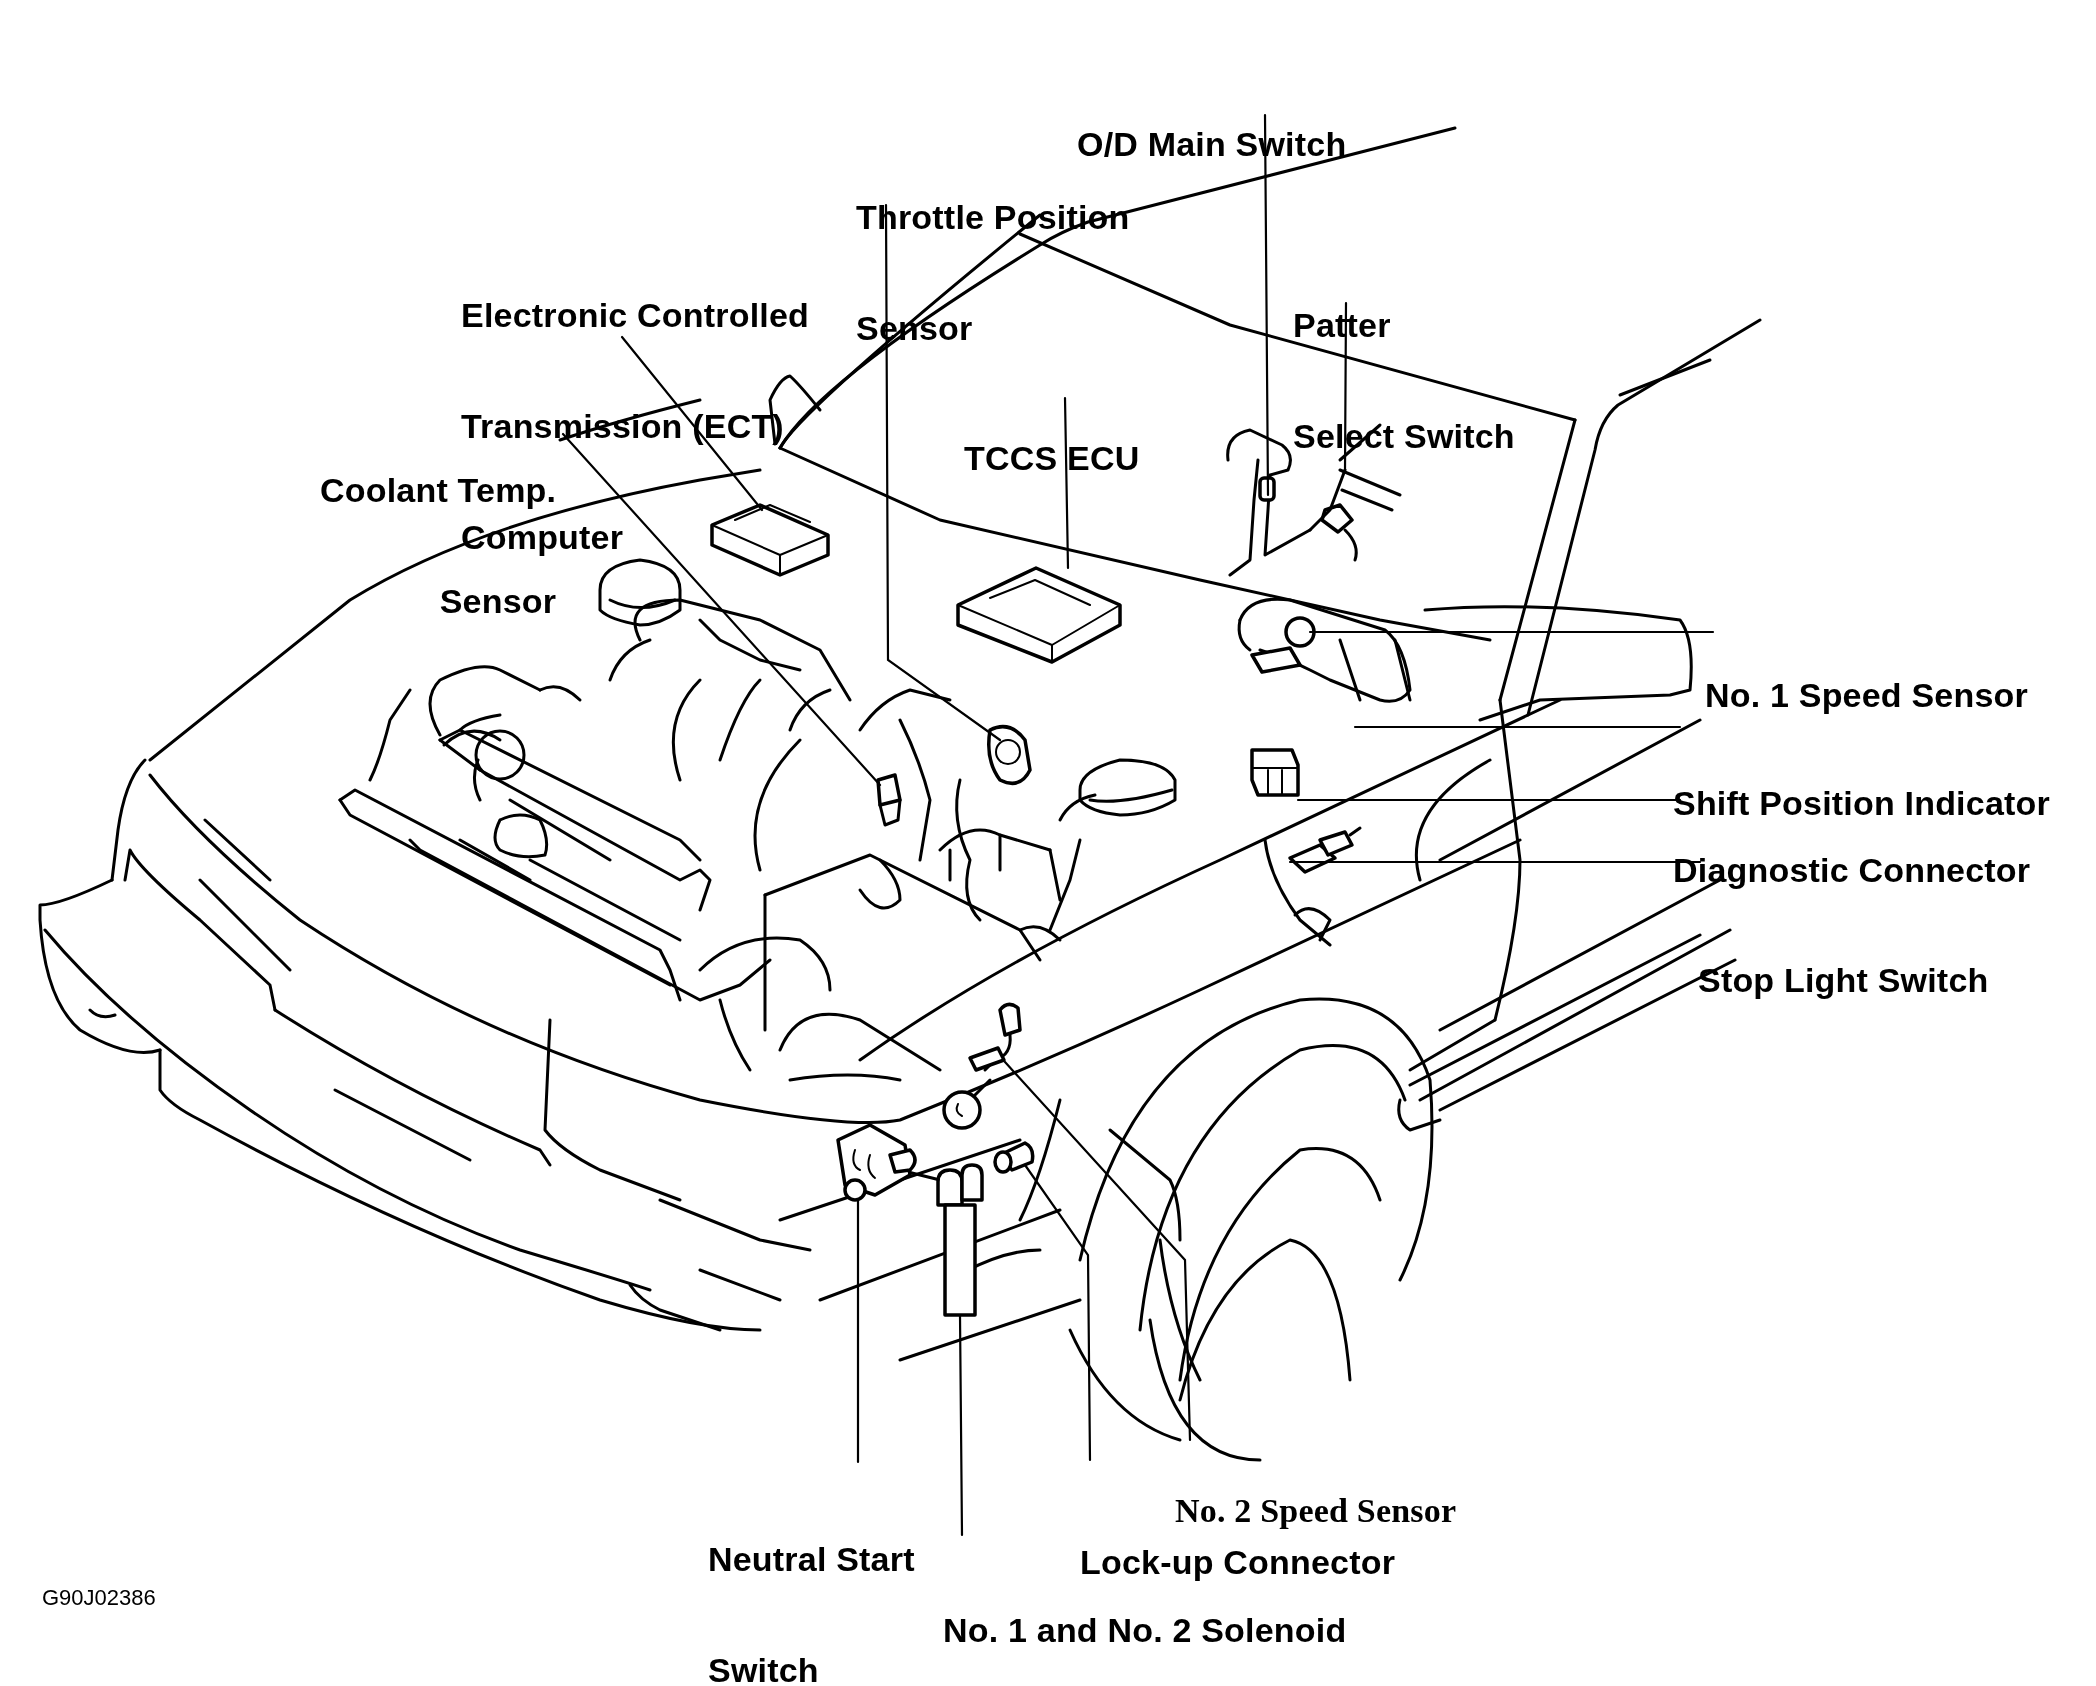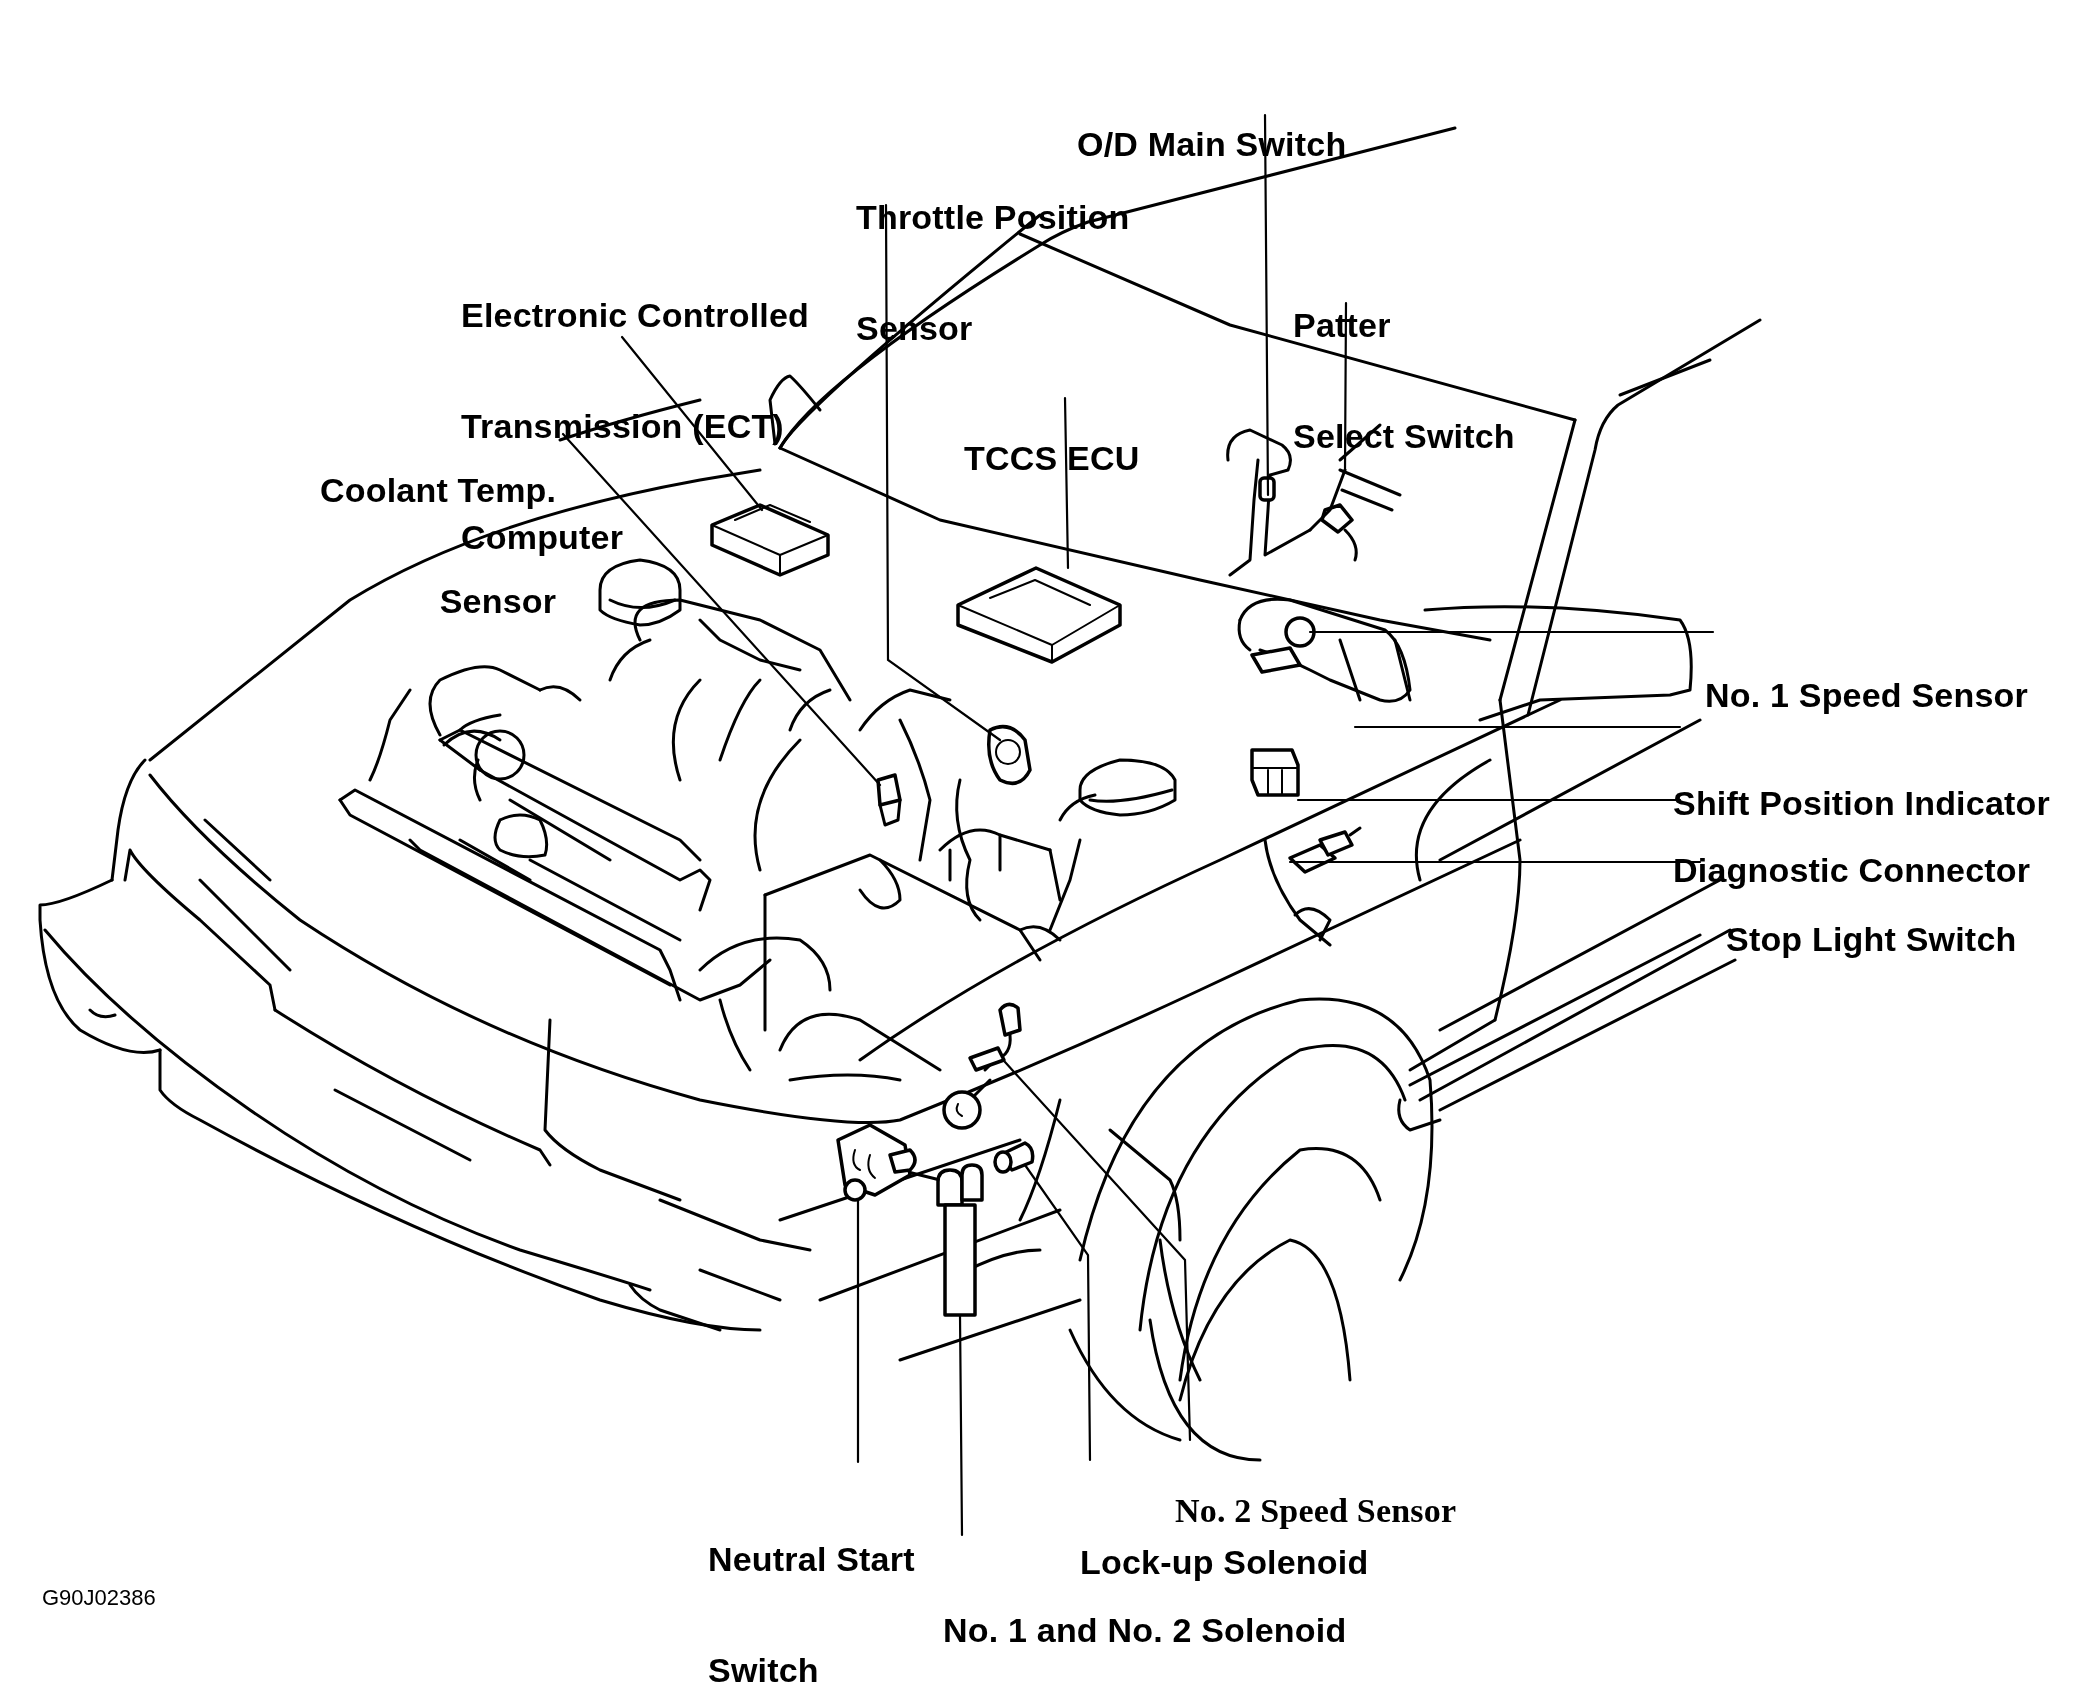--- a/index.html
+++ b/index.html
@@ -264,28 +264,28 @@
 </div>
 <div class="lbl" style="left:1705px; top:603px;">
   <span>No. 1 Speed Sensor</span>
 </div>
 <div class="lbl" style="left:1673px; top:711px;">
   <span>Shift Position Indicator</span>
 </div>
 <div class="lbl" style="left:1673px; top:778px;">
   <span>Diagnostic Connector</span>
 </div>
-<div class="lbl" style="left:1698px; top:847px;margin-left:28px;">
+<div class="lbl" style="left:1698px; top:888px;">
   <span>Stop Light Switch</span>
 </div>
 <div class="lbl" style="left:1175px; top:1418px;font-family:Liberation Serif, serif;">
   <span>No. 2 Speed Sensor</span>
 </div>
 <div class="lbl" style="left:1080px; top:1470px;">
-  <span>Lock-up Solenoid</span>
+  <span>Lock-up Connector</span>
 </div>
 <div class="lbl" style="left:708px; top:1467px;">
   <span>Neutral Start</span>
   <span>Switch</span>
 </div>
 <div class="lbl" style="left:943px; top:1538px;">
   <span>No. 1 and No. 2 Solenoid</span>
 </div>
 
 <div class="figid">G90J02386</div>

